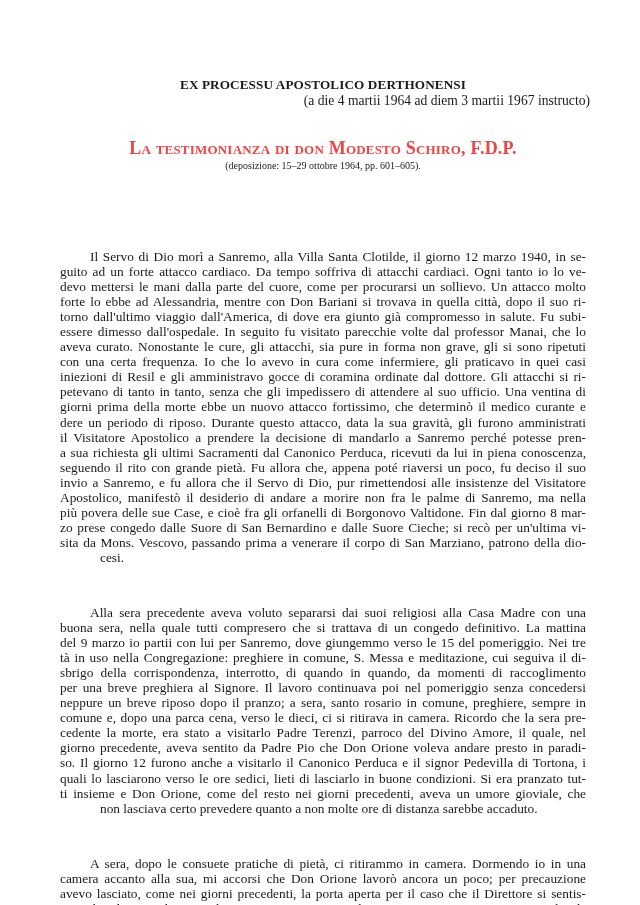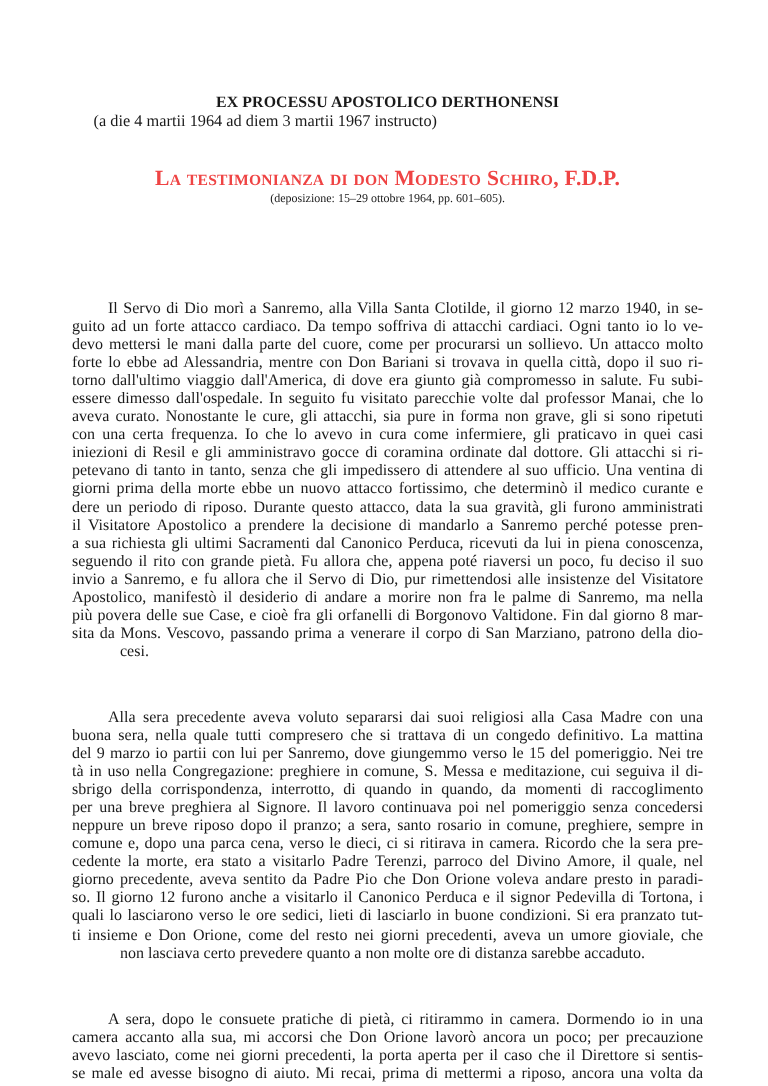--- a/index.html
+++ b/index.html
@@ -1,21 +1,21 @@
 <!DOCTYPE html>
 <html><head>
 <meta charset="utf-8">
 <style>
   html, body { margin:0; padding:0; background:#ffffff; }
   body { width:640px; height:905px; overflow:hidden; position:relative;
          font-family:"DejaVu Serif","Liberation Serif",serif; color:#1a1a1a; }
   .page { position:absolute; left:60px; top:0; width:526px; }
   .hdr1 { position:absolute; left:0; width:526px; top:77px; text-align:center;
           font-family:"Liberation Serif",serif; font-weight:bold; font-size:13.2px; letter-spacing:0.1px; }
-  .hdr2 { position:absolute; left:18px; width:526px; top:93px; text-align:left;
+  .hdr2 { position:absolute; left:4px; width:526px; top:93px; text-align:right;
           font-family:"Liberation Serif",serif; font-size:13.6px; }
   .title { position:absolute; left:0; width:526px; top:138px; text-align:center;
            font-family:"Liberation Serif",serif; font-weight:bold; font-size:18px;
            color:#ef4444; font-variant:small-caps; letter-spacing:0.2px; }
   .subtitle { position:absolute; left:0; width:526px; top:160px; text-align:center;
               font-family:"Liberation Serif",serif; font-size:10px; }
   .body { position:absolute; left:0; top:209px; width:526px;
           font-family:"Liberation Serif",serif; font-size:13.35px; line-height:15.05px;
           text-align:justify; hyphens:manual; }
   .line { display:block; text-align:justify; text-align-last:justify; white-space:nowrap; height:15.05px; }
@@ -44,20 +44,21 @@
         <span class="line">iniezioni di Resil e gli amministravo gocce di coramina ordinate dal dottore. Gli attacchi si ri-</span>
         <span class="line">petevano di tanto in tanto, senza che gli impedissero di attendere al suo ufficio. Una ventina di</span>
         <span class="line">giorni prima della morte ebbe un nuovo attacco fortissimo, che determinò il medico curante e</span>
         <span class="line">dere un periodo di riposo. Durante questo attacco, data la sua gravità, gli furono amministrati</span>
         <span class="line">il Visitatore Apostolico a prendere la decisione di mandarlo a Sanremo perché potesse pren-</span>
         <span class="line">a sua richiesta gli ultimi Sacramenti dal Canonico Perduca, ricevuti da lui in piena conoscenza,</span>
         <span class="line">seguendo il rito con grande pietà. Fu allora che, appena poté riaversi un poco, fu deciso il suo</span>
         <span class="line">invio a Sanremo, e fu allora che il Servo di Dio, pur rimettendosi alle insistenze del Visitatore</span>
         <span class="line">Apostolico, manifestò il desiderio di andare a morire non fra le palme di Sanremo, ma nella</span>
         <span class="line">più povera delle sue Case, e cioè fra gli orfanelli di Borgonovo Valtidone. Fin dal giorno 8 mar-</span>
+        <span class="line">zo prese congedo dalle Suore di San Bernardino e dalle Suore Cieche; si recò per un'ultima vi-</span>
         <span class="line">sita da Mons. Vescovo, passando prima a venerare il corpo di San Marziano, patrono della dio-</span>
         <span class="line last">cesi.</span>
       </div>
     <div id="para-1">
         <span class="line ind">Alla sera precedente aveva voluto separarsi dai suoi religiosi alla Casa Madre con una</span>
         <span class="line">buona sera, nella quale tutti compresero che si trattava di un congedo definitivo. La mattina</span>
         <span class="line">del 9 marzo io partii con lui per Sanremo, dove giungemmo verso le 15 del pomeriggio. Nei tre</span>
         <span class="line">tà in uso nella Congregazione: preghiere in comune, S. Messa e meditazione, cui seguiva il di-</span>
         <span class="line">sbrigo della corrispondenza, interrotto, di quando in quando, da momenti di raccoglimento</span>
         <span class="line">per una breve preghiera al Signore. Il lavoro continuava poi nel pomeriggio senza concedersi</span>

